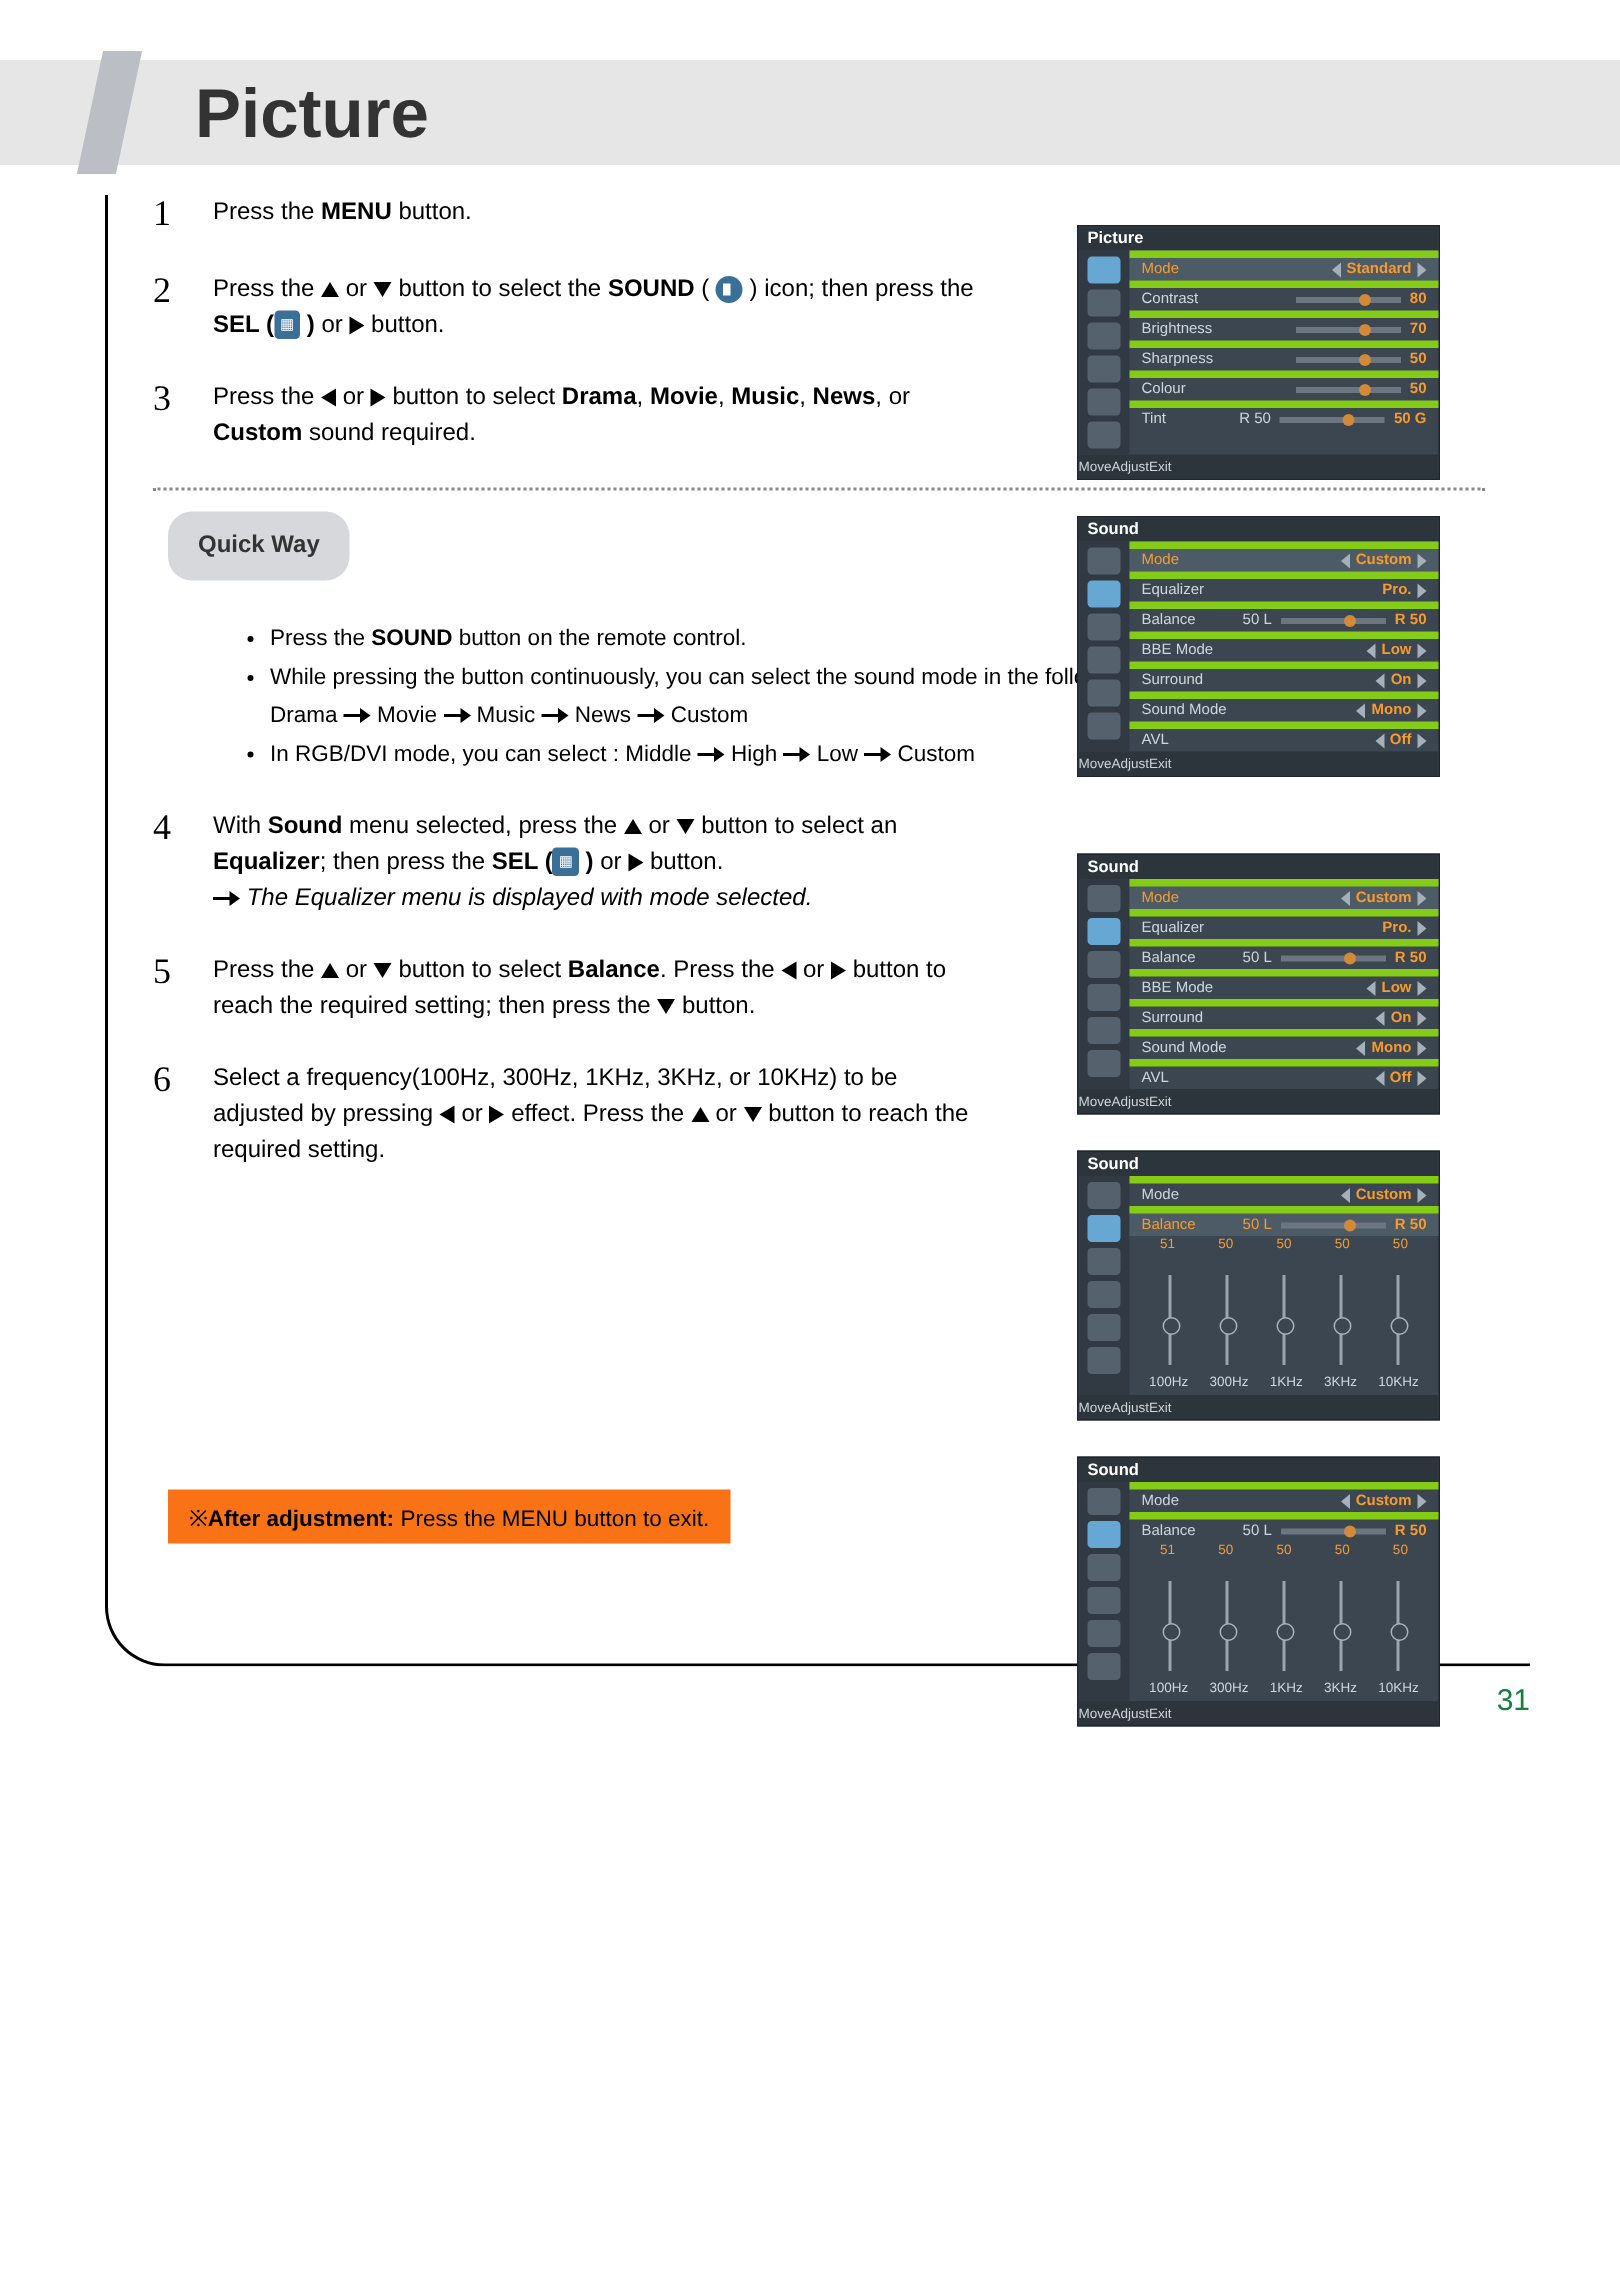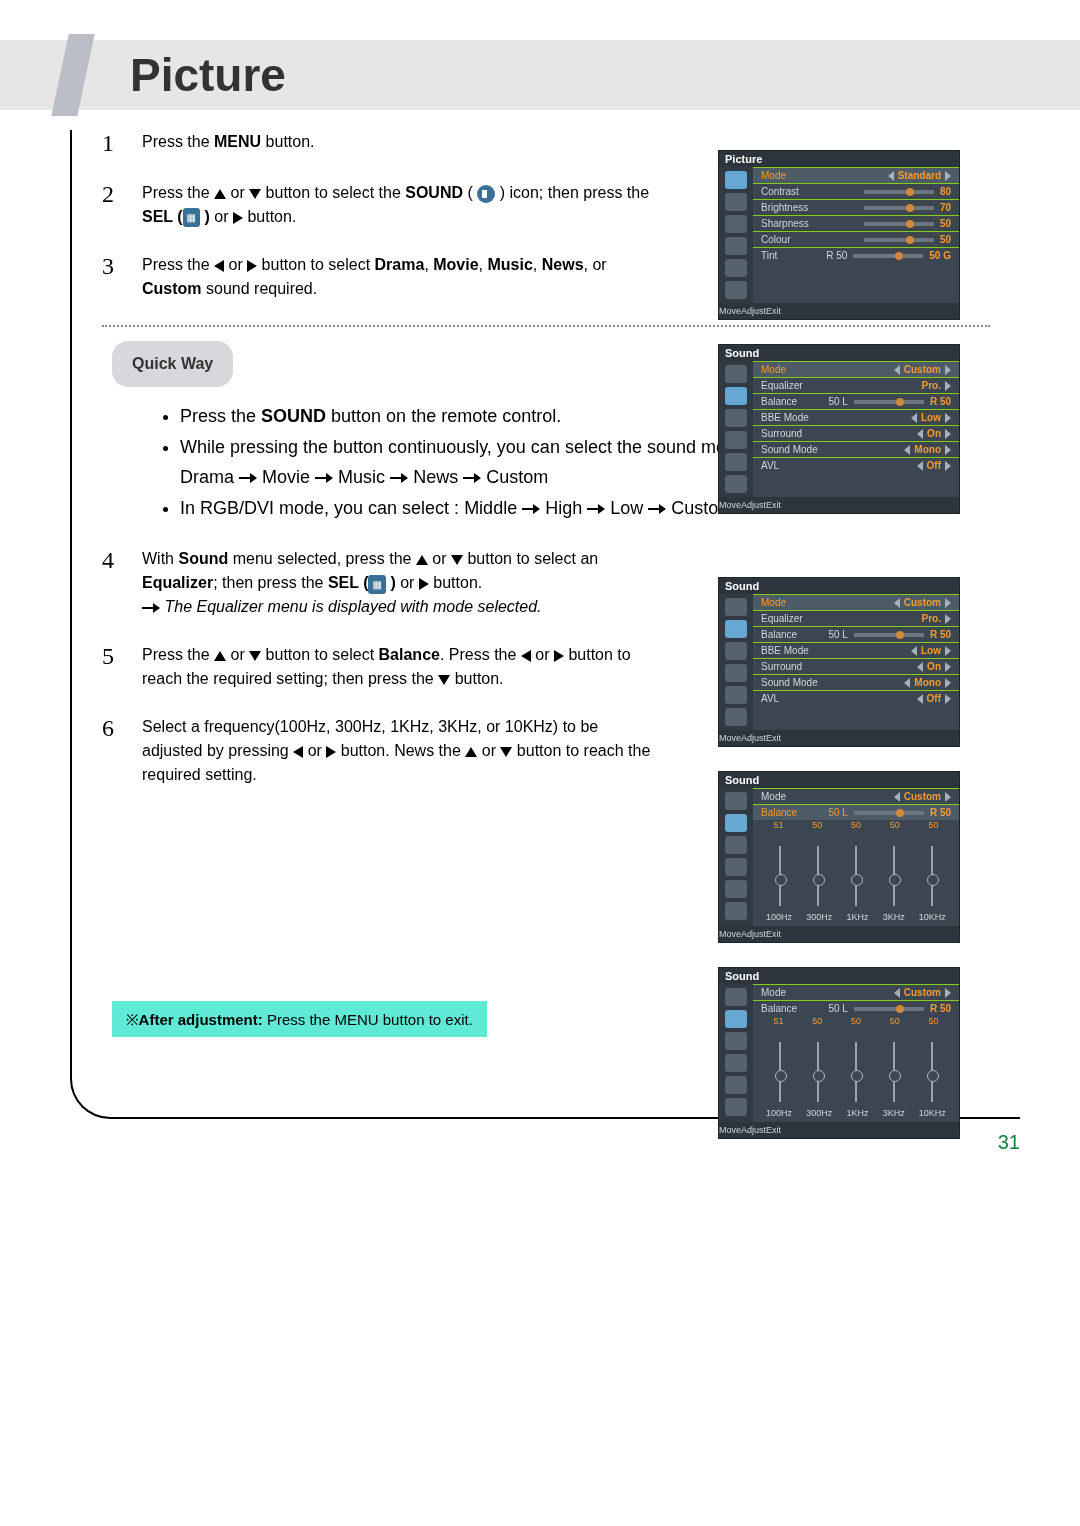--- a/index.html
+++ b/index.html
@@ -25,33 +25,33 @@
   .arrow-left{border-top:6px solid transparent;border-bottom:6px solid transparent;border-right:10px solid #000;}
   .arrow-right{border-top:6px solid transparent;border-bottom:6px solid transparent;border-left:10px solid #000;}
   .seq-arrow{display:inline-block;position:relative;width:18px;height:8px;vertical-align:middle;}
   .seq-arrow::before{content:"";position:absolute;left:0;top:3px;width:12px;height:2px;background:#000;}
   .seq-arrow::after{content:"";position:absolute;right:0;top:-1px;border-top:5px solid transparent;border-bottom:5px solid transparent;border-left:7px solid #000;}
   .icon-box{display:inline-block;background:#3a6f98;color:#fff;font-size:10px;padding:2px 4px;border-radius:3px;vertical-align:middle;}
   .icon-sound{display:inline-block;width:18px;height:18px;background:#3a6f98;border-radius:50%;vertical-align:middle;position:relative;}
   .icon-sound::after{content:"";position:absolute;left:5px;top:5px;width:5px;height:8px;background:#fff;}
   .dotted-sep{border:none;border-top:2px dotted #888;margin:10px 30px 14px 30px;}
   .quick-pill{background:#d6d8db;color:#333;font-weight:bold;font-size:16px;border-radius:16px;display:inline-block;padding:14px 20px;margin-left:40px;}
-  .quick-list{margin:14px 30px 24px 50px;font-size:18px;line-height:1.7;}
+  .quick-list{margin:26px 30px 24px 50px;font-size:15px;line-height:1.7;}
   .quick-list li{list-style:disc;margin-left:18px;}
-  .after-box{background:#5eead4;padding:8px 14px;margin:10px 30px 0 40px;display:inline-block;font-size:15px;}
+  .after-box{background:#f97316;padding:8px 14px;margin:10px 30px 0 40px;display:inline-block;font-size:15px;}
   
   .osdcol{position:absolute;right:60px;}
   .osd{width:240px;background:#3b4650;border:1px solid #1e252c;font-size:10px;color:#cfd6dc;margin-bottom:24px;}
   .osd-title{background:#2c343c;color:#fff;font-weight:bold;padding:2px 6px;font-size:11px;}
   .osd-body{display:flex;}
   .osd-side{width:34px;background:#313a43;display:flex;flex-direction:column;align-items:center;padding-top:4px;}
   .osd-side span{display:block;width:22px;height:18px;margin-bottom:4px;background:#55616c;border-radius:3px;}
   .osd-side span.sel{background:#66a7d4;}
   .osd-rows{flex:1;}
-  .osd-row{display:flex;align-items:center;justify-content:space-between;padding:2px 8px;border-top:1px solid #84cc16;}
+  .osd-row{display:flex;align-items:center;justify-content:space-between;padding:2px 8px;border-top:5px solid #84cc16;}
   .osd-row.hi{background:#4d5b66;color:#f79b2e;}
   .osd-row .lab{flex:1;}
   .osd-row .val{color:#f79b2e;font-weight:bold;}
   .osd-row .bar{width:70px;height:4px;background:#6b7680;margin:0 6px;position:relative;}
   .osd-row .bar::after{content:"";position:absolute;right:20px;top:-2px;width:8px;height:8px;background:#d08a3a;border-radius:50%;}
   .osd-row .tri-l,.osd-row .tri-r{width:0;height:0;border-top:5px solid transparent;border-bottom:5px solid transparent;}
   .osd-row .tri-l{border-right:6px solid #a6b0ba;margin-right:4px;}
   .osd-row .tri-r{border-left:6px solid #a6b0ba;margin-left:4px;}
   .osd-foot{display:flex;justify-content:flex-start;background:#2c343c;padding:3px 0;font-size:9px;}
   .eq-bars{display:flex;justify-content:space-around;align-items:flex-end;height:70px;padding:6px 8px;}
@@ -427,21 +427,21 @@
         <div class="step">
           <div class="num">5</div>
           <div class="txt">
             <span>Press the </span><span class="arrow-up"></span><span> or </span><span class="arrow-down"></span><span> button to select </span><b>Balance</b><span>. Press the </span><span class="arrow-left"></span><span> or </span><span class="arrow-right"></span><span> button to reach the required setting; then press the </span><span class="arrow-down"></span><span> button.</span>
           </div>
         </div>
 
         <div class="step">
           <div class="num">6</div>
           <div class="txt">
-            <span>Select a frequency(100Hz, 300Hz, 1KHz, 3KHz, or 10KHz) to be adjusted by pressing </span><span class="arrow-left"></span><span> or </span><span class="arrow-right"></span><span> button. News the </span><span class="arrow-up"></span><span> or </span><span class="arrow-down"></span><span> button to reach the required setting.</span>
+            <span>Select a frequency(100Hz, 300Hz, 1KHz, 3KHz, or 10KHz) to be adjusted by pressing </span><span class="arrow-left"></span><span> or </span><span class="arrow-right"></span><span> effect. Press the </span><span class="arrow-up"></span><span> or </span><span class="arrow-down"></span><span> button to reach the required setting.</span>
           </div>
         </div>
       </div>
 
       <div style="height:180px;"></div>
 
       <div class="after-box">
         <span>※</span><b>After adjustment:</b><span> Press the MENU button to exit.</span>
       </div>
       <div style="height:60px;"></div>

